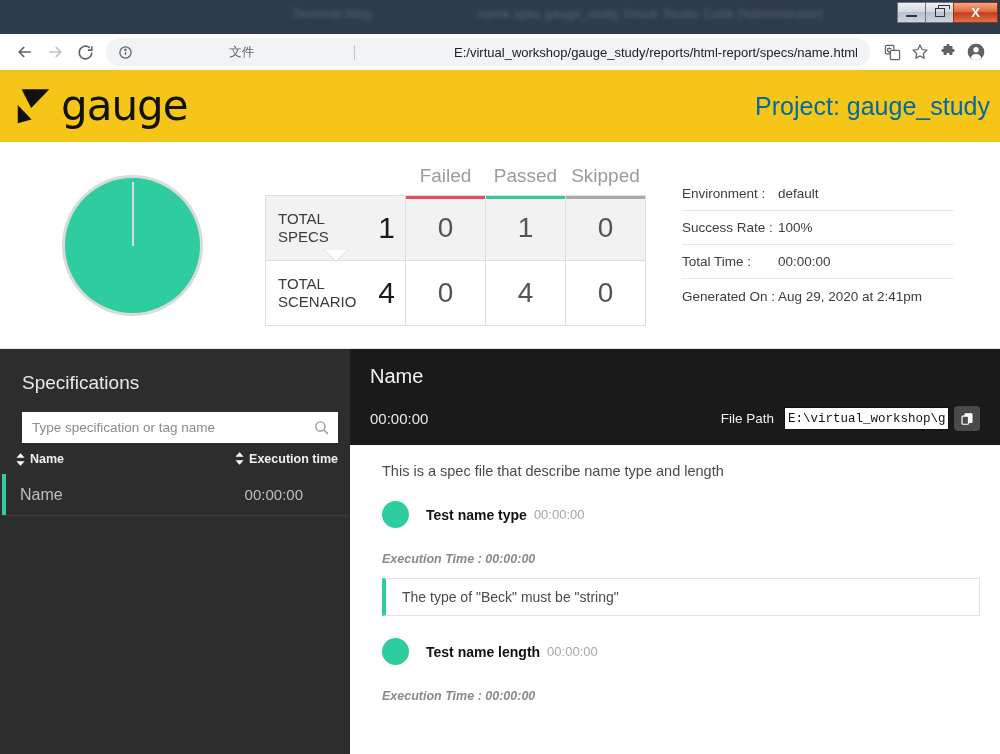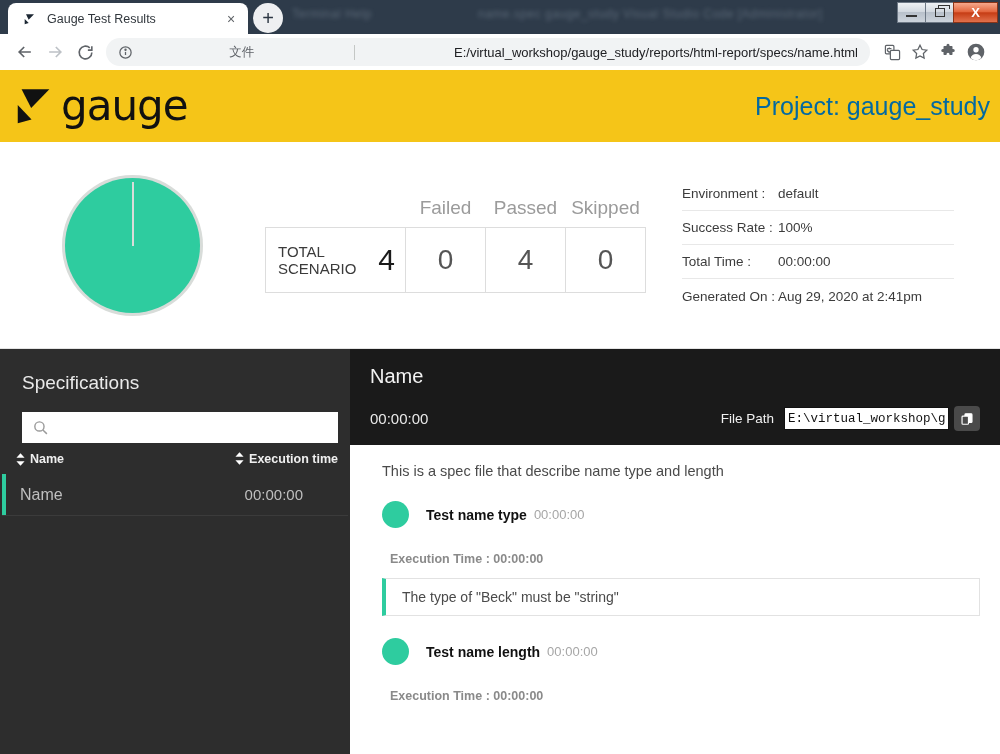--- a/index.html
+++ b/index.html
@@ -265,22 +265,22 @@
   .spec-desc { font-size: 14.5px; color: #4a4a4a; }
   .scenario { margin-top: 22px; }
   .scn-head { display: flex; align-items: center; }
   .scn-dot {
     width: 27px; height: 27px; border-radius: 50%;
     background: #2ecc9f; flex: none; margin-right: 17px;
   }
   .scn-title { font-size: 14px; font-weight: bold; color: #111; }
   .scn-time { font-size: 13px; color: #a6a6a6; margin-left: 7px; }
   .exec-time {
-    font-size: 12.5px; font-weight: bold; 
-    color: #8a8a8a; margin-top: 24px; margin-left: 8px;
+    font-size: 12.5px; font-weight: bold; font-style: italic;
+    color: #8a8a8a; margin-top: 24px;
   }
   .step {
     margin-top: 12px; border: 1px solid #e2e2e2;
     border-left: 4px solid #2ecc9f;
     height: 38px; display: flex; align-items: center;
     padding-left: 16px; font-size: 14px; color: #4a4a4a;
   }
 </style>
 </head>
 <body>
@@ -295,31 +295,20 @@
       <i class="glyph-min"></i>
     </div>
   <div class="win-btn">
       <i class="glyph-restore"></i>
     </div>
   <div class="win-btn close">X</div>
 </div>
 
 <div class="browser">
 
-  <div class="tabstrip">
-    <div class="tab">
-      <svg class="tab-favicon" viewBox="0 0 24 24">
-        <path d="M4 20 L4 12 L10 18 Z" fill="#1c2733"></path>
-        <path d="M6 5 L18 5 L10 13 Z" fill="#1c2733"></path>
-      </svg>
-      <span class="tab-title">Gauge Test Results</span>
-      <span class="tab-close">×</span>
-    </div>
-    <div class="newtab">+</div>
-  </div>
 
   <div class="toolbar">
     <div class="nav-btn">
       <svg width="20" height="20" viewBox="0 0 24 24" fill="none" stroke="currentColor" stroke-width="2">
         <path d="M19 12H5M11 6l-6 6 6 6"></path>
       </svg>
     </div>
     <div class="nav-btn disabled">
       <svg width="20" height="20" viewBox="0 0 24 24" fill="none" stroke="currentColor" stroke-width="2">
         <path d="M5 12h14M13 6l6 6-6 6"></path>
@@ -391,20 +380,42 @@
       </div>
 
       <div class="stats">
         <table>
           <tbody>
               <tr>
             <th class="blank"></th>
             <th>Failed</th>
             <th>Passed</th>
             <th>Skipped</th>
+          </tr>
+          <tr class="r1">
+            <td class="label-cell">
+              <div class="lbl-inner">
+                <span class="lbl-text">TOTAL SPECS</span>
+                <span class="lbl-num">1</span>
+              </div>
+              <div class="notch-shadow"></div>
+              <div class="notch"></div>
+            </td>
+            <td class="bar-cell cell-fail">
+              <div class="topbar-f bar-fail"></div>
+              <span>0</span>
+            </td>
+            <td class="bar-cell cell-pass">
+              <div class="topbar-p bar-pass"></div>
+              <span>1</span>
+            </td>
+            <td class="bar-cell cell-skip">
+              <div class="topbar-s bar-skip"></div>
+              <span>0</span>
+            </td>
           </tr>
           <tr>
             <td class="label-cell">
               <div class="lbl-inner">
                 <span class="lbl-text right">
                   <span>TOTAL</span><br>
                   <span>SCENARIO</span>
                 </span>
                 <span class="lbl-num">4</span>
               </div>
@@ -436,20 +447,21 @@
         </div>
       </div>
     </div>
 
     <div class="split">
 
       <div class="sidebar">
         <div class="side-title">Specifications</div>
 
         <div class="search-wrap">
+          <input class="search-input" type="text" placeholder="Type specification or tag name" style="">
           <svg width="17" height="17" viewBox="0 0 24 24" fill="none" stroke="#9a9a9a" stroke-width="2">
             <circle cx="10.5" cy="10.5" r="6.5"></circle>
               <path d="M15.4 15.4L21 21"></path>
           </svg>
         </div>
 
         <div class="col-head">
           <div class="c-name">
             <span class="sort-ico">
               <svg width="9" height="13" viewBox="0 0 10 14" fill="#fff">

